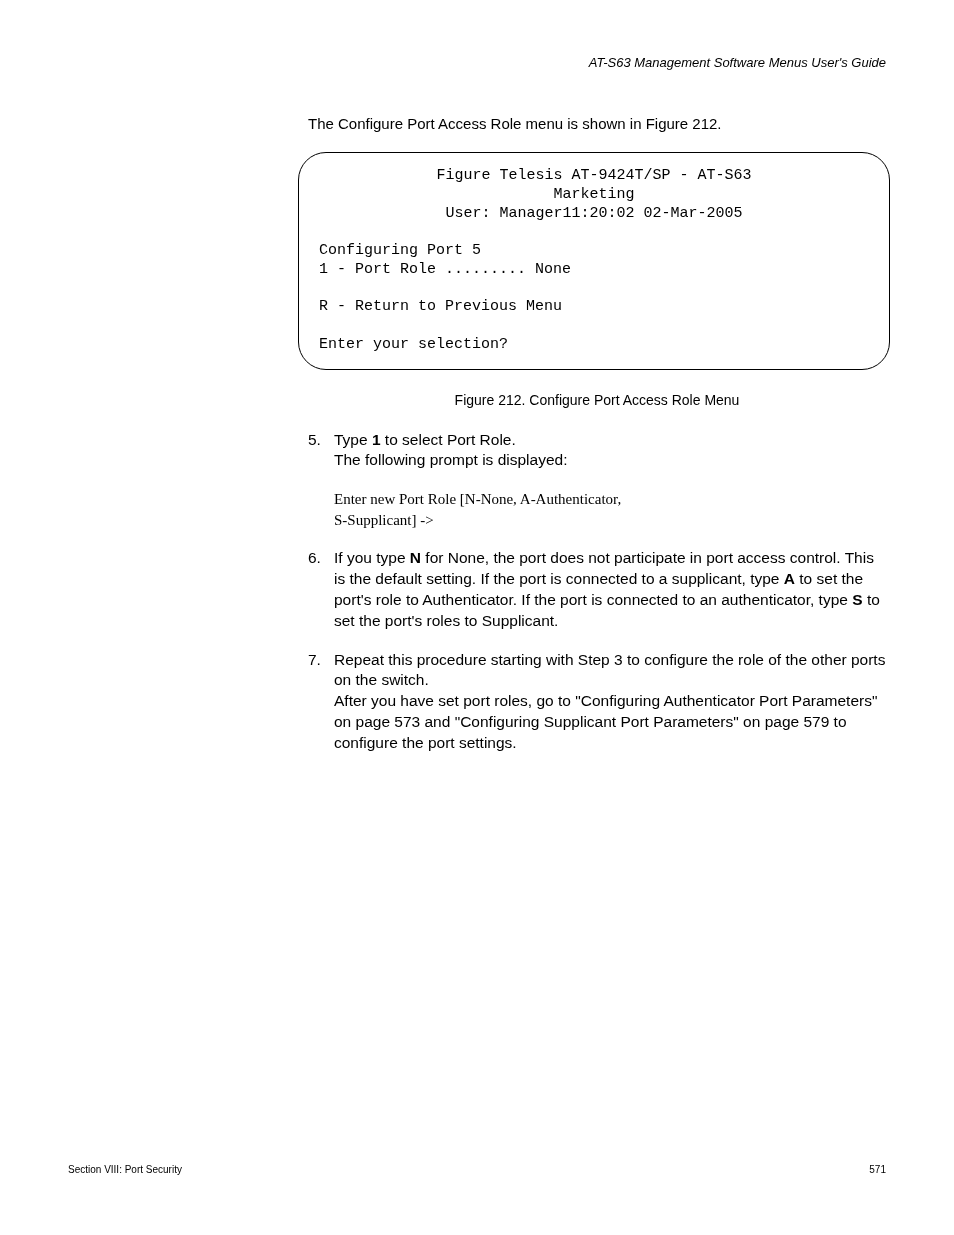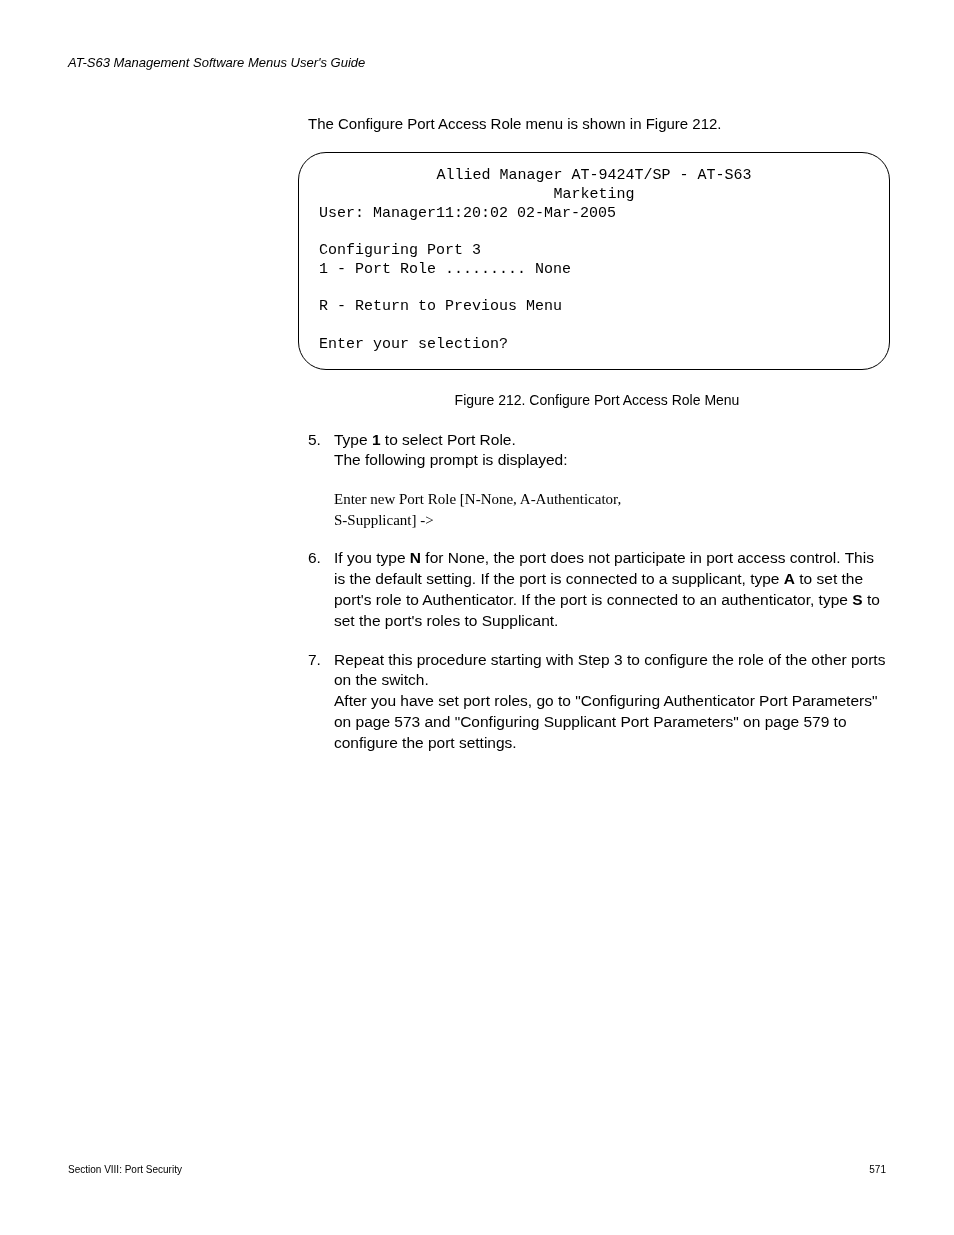--- a/index.html
+++ b/index.html
@@ -14,21 +14,21 @@
     position: relative;
     box-sizing: border-box;
   }
   .page {
     padding: 55px 68px 40px 68px;
     box-sizing: border-box;
     height: 100%;
     position: relative;
   }
   .header-right {
-    text-align: left;
+    text-align: right;
     font-size: 13px;
     font-style: italic;
     font-family: Arial, Helvetica, sans-serif;
     margin-bottom: 45px;
   }
   .content {
     margin-left: 240px;
   }
   .intro {
     margin-bottom: 20px;
@@ -41,21 +41,21 @@
     margin-left: -10px;
     margin-right: -4px;
     font-family: "Lucida Console", "Courier New", monospace;
     font-size: 15px;
     line-height: 1.25;
     white-space: pre;
     overflow: hidden;
   }
   .terminal-row {
     display: flex;
-    justify-content: flex-start;
+    justify-content: center;
   }
   .terminal-center {
     text-align: center;
   }
   .figure-caption {
     text-align: center;
     margin-top: 22px;
     margin-bottom: 22px;
     font-size: 14px;
   }
@@ -99,23 +99,23 @@
 <body>
 
 <div class="page">
 
   <div class="header-right">AT-S63 Management Software Menus User's Guide</div>
 
   <div class="content">
 
     <div class="intro">The Configure Port Access Role menu is shown in Figure 212.</div>
 
-    <div class="terminal-box"><div class="terminal-center"><span>Allied Manager AT-9424T/SP - AT-S63</span>
+    <div class="terminal-box"><div class="terminal-center"><span>Figure Telesis AT-9424T/SP - AT-S63</span>
 <span>Marketing</span></div><div class="terminal-row"><span>User: Manager</span><span>11:20:02 02-Mar-2005</span></div>
-<span>Configuring Port 3</span>
+<span>Configuring Port 5</span>
 <span>1 - Port Role ......... None</span>
 
 <span>R - Return to Previous Menu</span>
 
 <span>Enter your selection?</span></div>
 
     <div class="figure-caption">Figure 212. Configure Port Access Role Menu</div>
 
     <ol class="steps">
 

